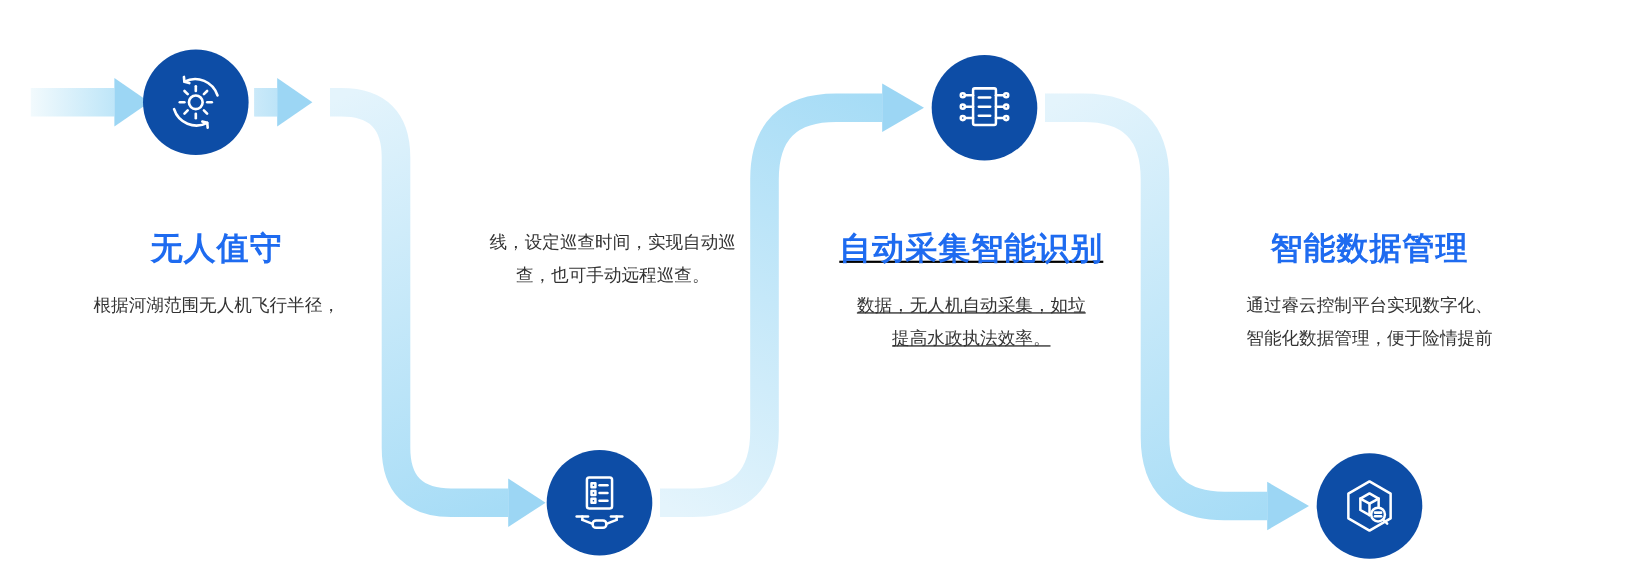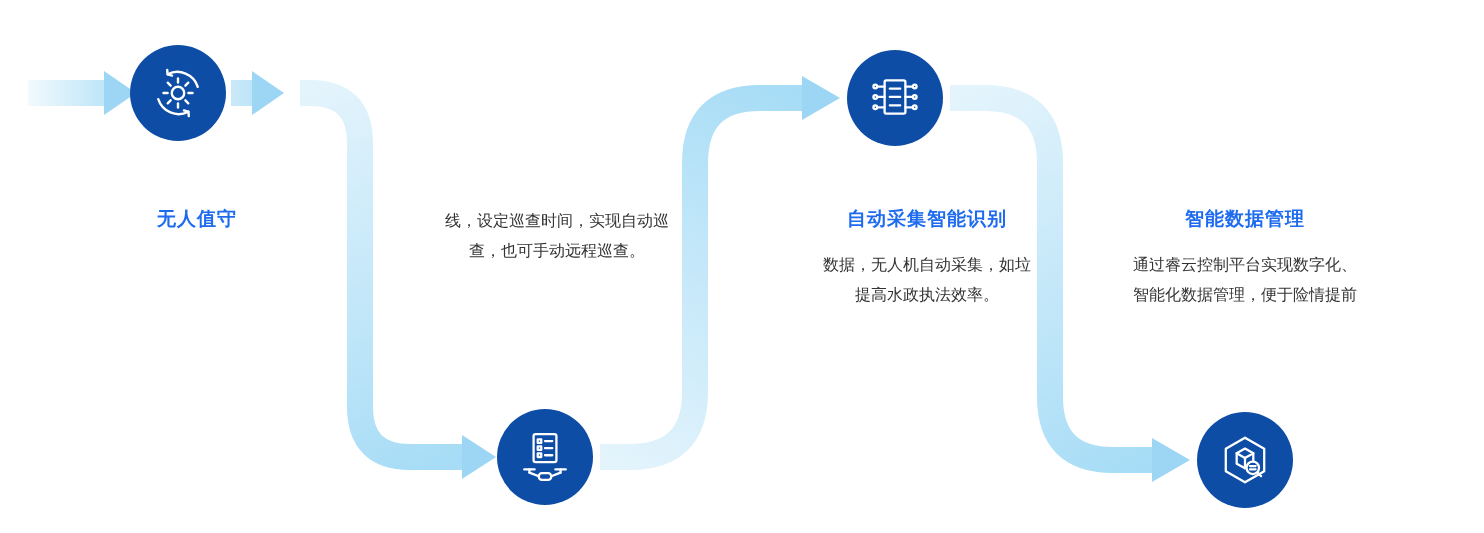--- a/index.html
+++ b/index.html
@@ -38,26 +38,26 @@
   #icon4 { left: 1197px; top: 412px; }
 
   .step {
     position: absolute;
     width: 254px;
     text-align: center;
     z-index: 1;
   }
   #step1 { left: 70px;   top: 206px; }
   #step2 { left: 430px;  top: 206px; }
-  #step3 { left: 800px;  top: 206px; }
+  #step3 { left: 756px;  top: 206px; text-decoration: underline; }
   #step4 { left: 1118px; top: 206px; }
 
   .step-title {
     margin: 0 0 18px 0;
-    font-size: 19px;
+    font-size: 29px;
     font-weight: 700;
     letter-spacing: 1px;
     color: var(--title_text, #1e6bf0);
     white-space: nowrap;
   }
   .step-line {
     font-size: 16px;
     line-height: 30px;
     color: var(--body_text, #333333);
     white-space: nowrap;
@@ -181,20 +181,21 @@
         <circle cx="33.5" cy="33.5" r="6" style="fill: var(--circle_bg, #0d4da6);"></circle>
         <line x1="30.8" y1="31.8" x2="36.2" y2="31.8"></line>
         <line x1="30.8" y1="35" x2="36.2" y2="35"></line>
         <line x1="38" y1="38" x2="41.5" y2="41.5"></line>
       </g>
     </svg>
   </div>
 
   <div class="step" id="step1">
     <h3 class="step-title">无人值守</h3>
+    <div class="step-line">根据河湖范围无人机飞行半径，</div>
   </div>
 
   <div class="step" id="step2">
     <div class="step-line">线，设定巡查时间，实现自动巡</div>
     <div class="step-line">查，也可手动远程巡查。</div>
   </div>
 
   <div class="step" id="step3">
     <h3 class="step-title">自动采集智能识别</h3>
     <div class="step-line">数据，无人机自动采集，如垃</div>

